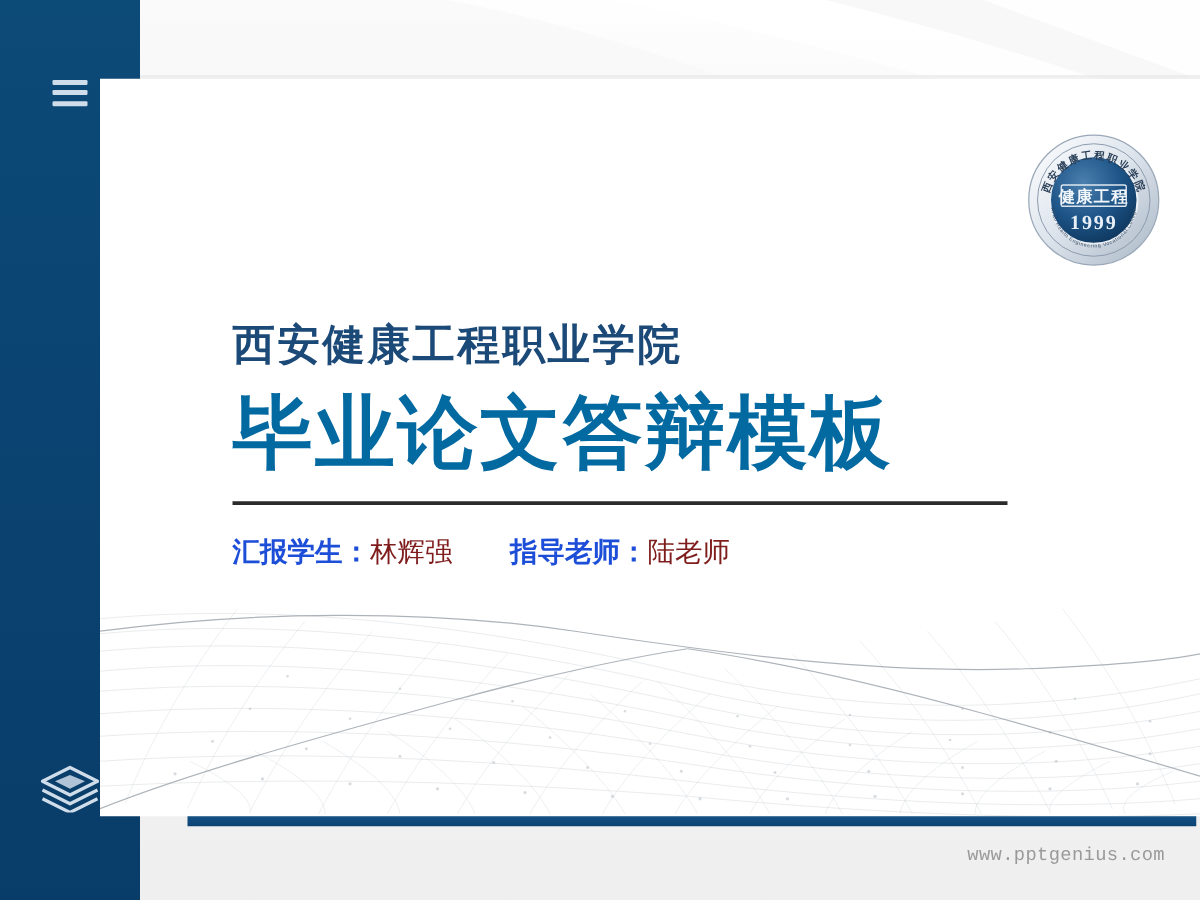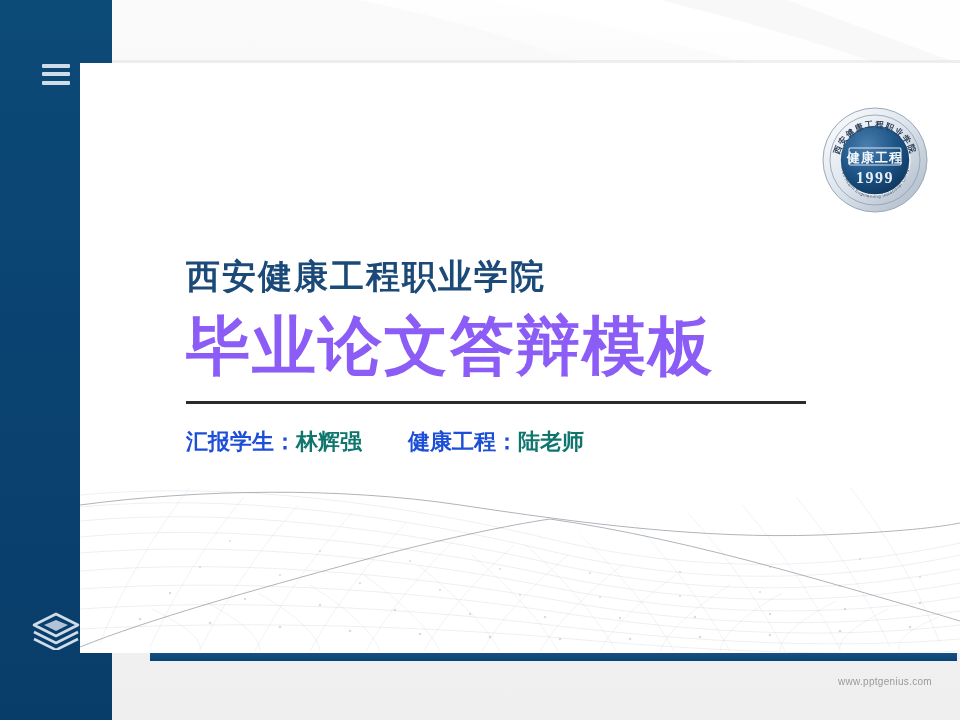--- a/index.html
+++ b/index.html
@@ -116,21 +116,21 @@
     font-weight: 700;
     color: #1c4a78;
     letter-spacing: 2px;
     line-height: 1.1;
     white-space: nowrap;
   }
   .maintitle {
     margin-top: 16px;
     font-size: 64px;
     font-weight: 700;
-    color: #8b5cf6;
+    color: #0369a1;
     letter-spacing: 2px;
     line-height: 1.12;
     white-space: nowrap;
   }
   .rule {
     margin-top: 18px;
     width: 620px;
     height: 3px;
     background: #2b2b2b;
   }
@@ -138,36 +138,37 @@
     margin-top: 24px;
     font-size: 22px;
     line-height: 1.3;
     white-space: nowrap;
   }
   .people .lbl {
     color: #1d4ed8;
     font-weight: 700;
   }
   .people .val {
-    color: #0f766e;
-    font-weight: 700;
+    color: #7f1d1d;
+    font-weight: 400;
   }
   .people .gap {
     display: inline-block;
     width: 46px;
   }
 
   
   .watermark {
     position: absolute;
     right: 28px;
     top: 676px;
-    font-size: 10px;
+    font-size: 15px;
     color: #9a9a9a;
     letter-spacing: 0.3px;
+    font-family: Liberation Mono, monospace;
   }
 </style>
 </head>
 <body>
 
 <div id="stage">
 
   <div class="bg-base"></div>
   <svg class="bg-curves" width="960" height="720" viewBox="0 0 960 720" preserveAspectRatio="none">
     <defs>
@@ -332,19 +333,19 @@
     <rect x="28" y="42" width="52" height="17" rx="1.5" fill="none" stroke="#dde6ef" stroke-width="1.1"></rect>
     <text x="54" y="55.5" text-anchor="middle" font-size="13" font-weight="700" fill="#f1f6fb" font-family="'DejaVu Sans', sans-serif" letter-spacing="1">健康工程</text>
     <text x="54" y="77" text-anchor="middle" font-size="16" font-weight="700" fill="#e8eff7" font-family="'Liberation Serif', serif" letter-spacing="1.5">1999</text>
   </svg>
 
   <div class="textblock">
     <div class="school">西安健康工程职业学院</div>
     <div class="maintitle">毕业论文答辩模板</div>
     <div class="rule"></div>
     <div class="people">
-      <span class="lbl">汇报学生：</span><span class="val">林辉强</span><span class="gap"></span><span class="lbl">健康工程：</span><span class="val">陆老师</span>
+      <span class="lbl">汇报学生：</span><span class="val">林辉强</span><span class="gap"></span><span class="lbl">指导老师：</span><span class="val">陆老师</span>
     </div>
   </div>
 
   <div class="watermark">www.pptgenius.com</div>
 
 </div>
 
 </body></html>

